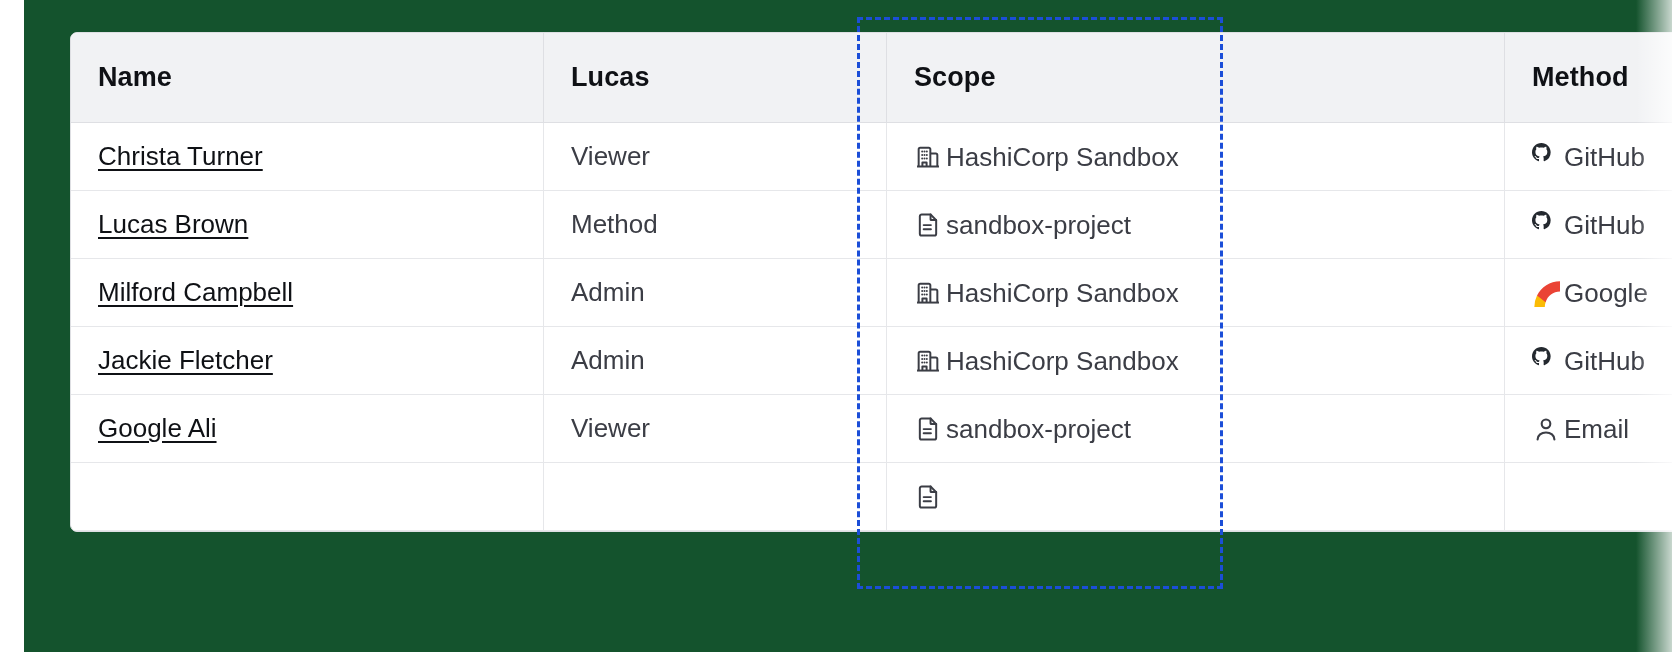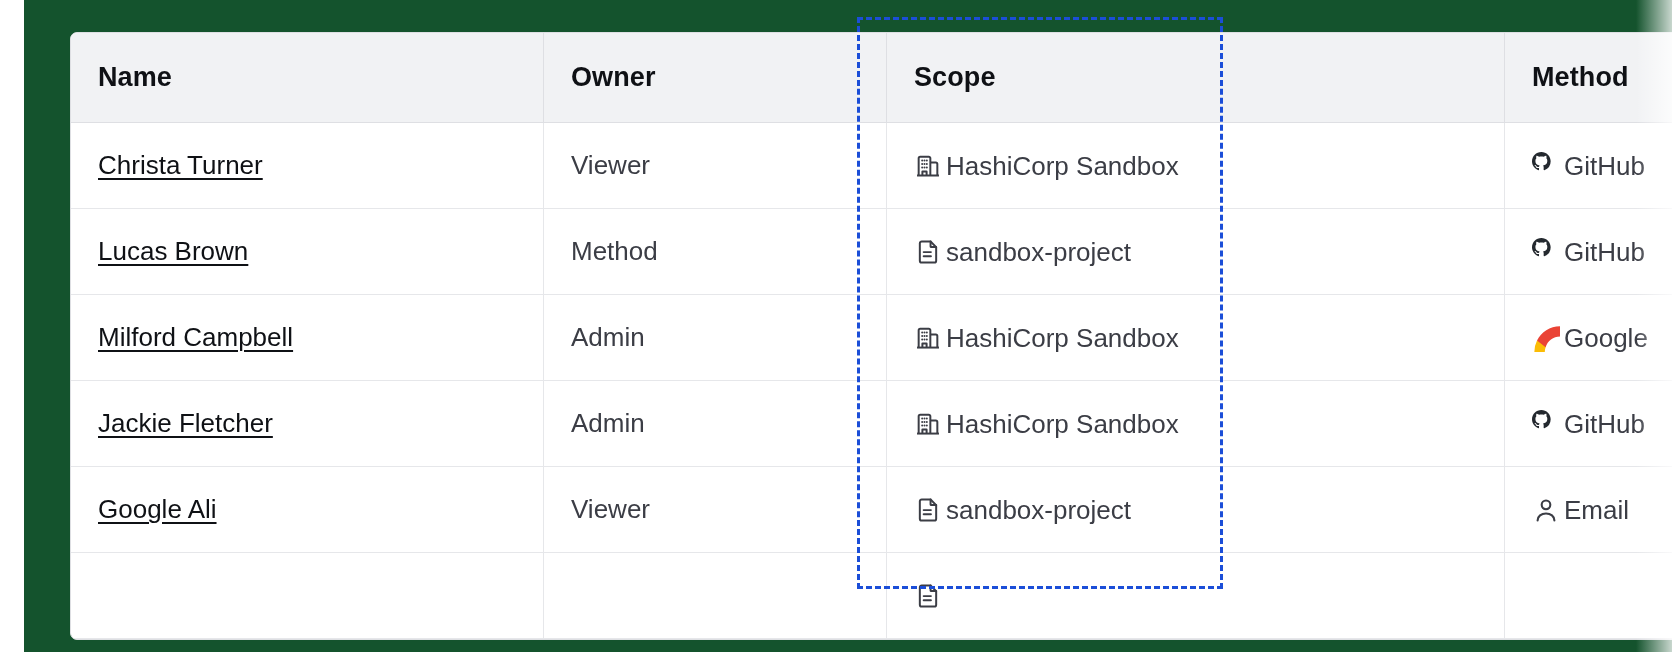--- a/index.html
+++ b/index.html
@@ -57,21 +57,21 @@
     font-weight: bold;
     color: #0f1115;
     letter-spacing: .1px;
     border-right: 1px solid #dedfe3;
     border-bottom: 1px solid #dedfe3;
     white-space: nowrap;
   }
   thead th:last-child { border-right: none; }
 
   tbody td {
-    height: 86px;
+    height: 68px;
     padding: 0 0 0 27px;
     vertical-align: middle;
     font-size: 26px;
     color: #3b3d45;
     border-right: 1px solid #e6e7ea;
     border-bottom: 1px solid #e6e7ea;
     white-space: nowrap;
   }
   tbody td:last-child { border-right: none; }
   tbody tr:last-child td { border-bottom: 1px solid #e6e7ea; }
@@ -135,21 +135,21 @@
       <colgroup>
         <col class="c-name">
           <col class="c-role">
           <col class="c-scope">
           <col class="c-method">
       </colgroup>
 
       <thead>
         <tr>
           <th>Name</th>
-          <th>Owner</th>
+          <th>Lucas</th>
           <th>Scope</th>
           <th>Method</th>
         </tr>
       </thead>
 
       <tbody id="tbody">
           <tr>
             <td><span class="name-link">Christa Turner</span></td>
             <td><span>Viewer</span></td>
             <td>

